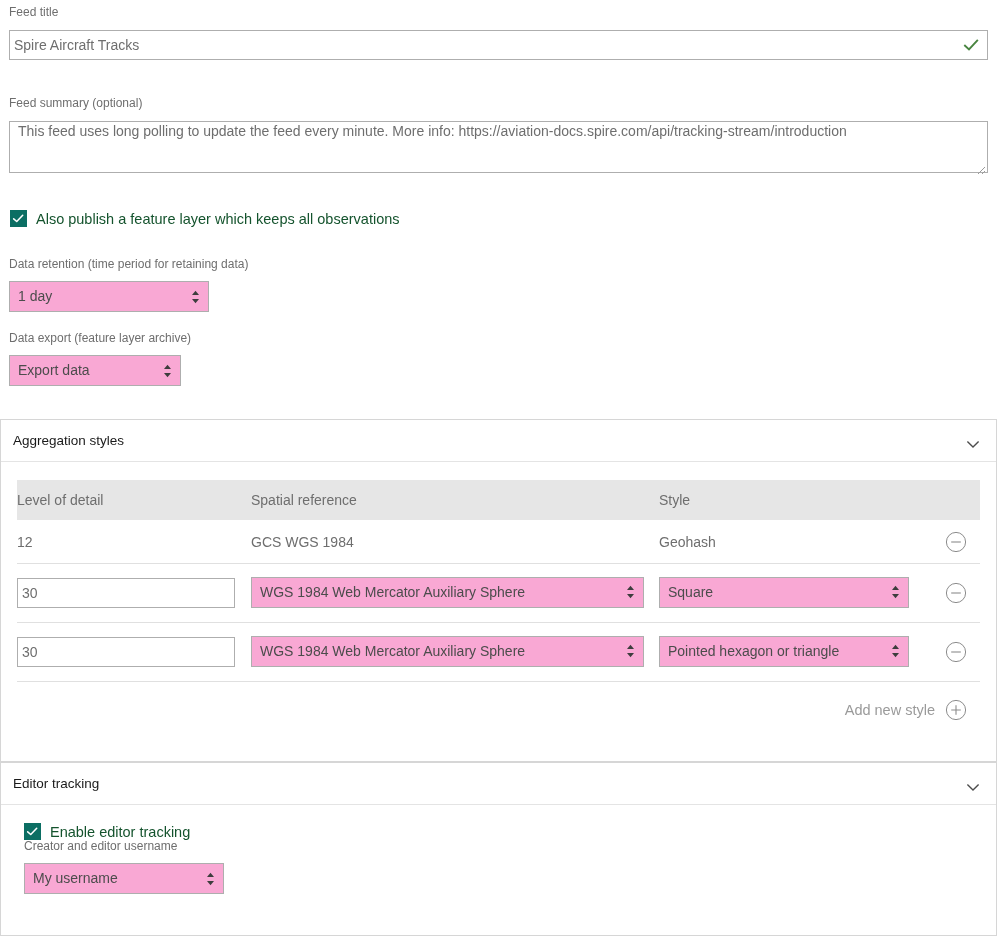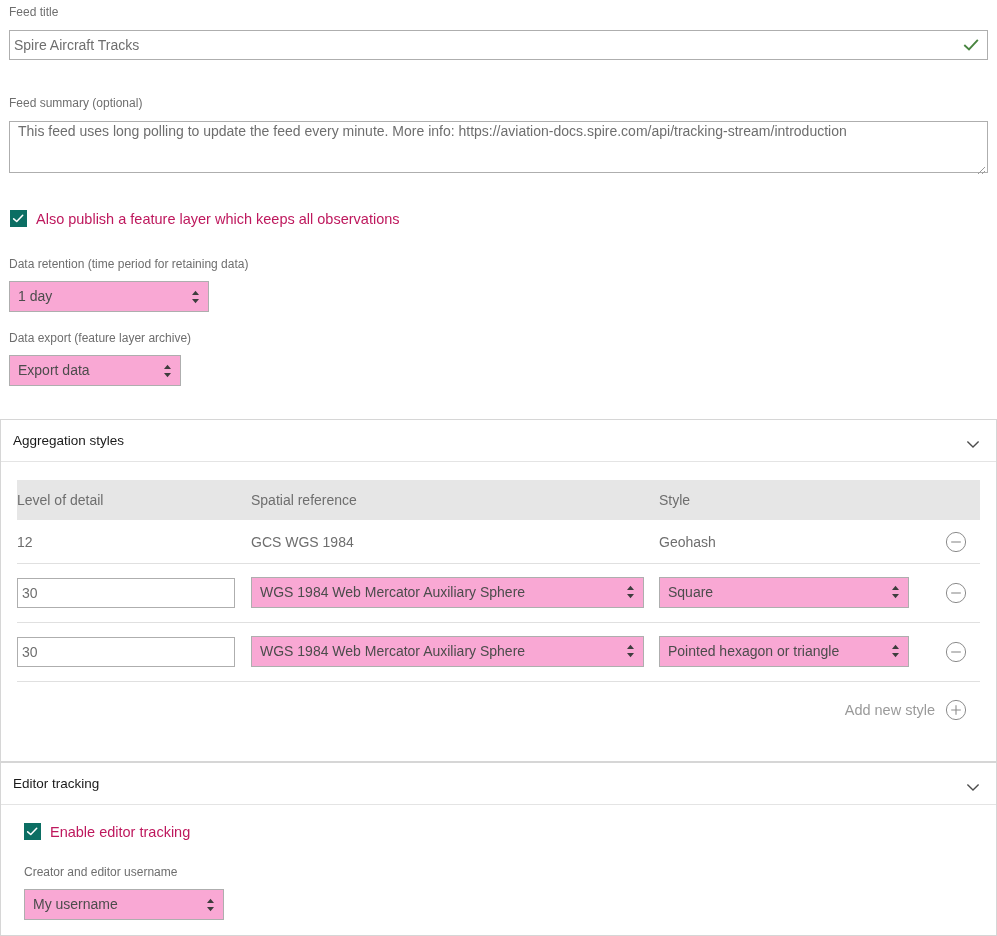--- a/index.html
+++ b/index.html
@@ -87,21 +87,21 @@
     height: 17px;
     background: #0b6e63;
     border: 1px solid #0b6e63;
     display: inline-flex;
     align-items: center;
     justify-content: center;
     flex: 0 0 auto;
   }
   .cb-label {
     font-size: 14.5px;
-    color: #be185d;
+    color: #14532d;
   }
 
   
   .sel {
     position: relative;
     display: inline-block;
     border: 1px solid #aeaeae;
     background: #f9a8d4;
     height: 31px;
   }
@@ -402,21 +402,21 @@
   <div style="padding:18px 0 0 23px;">
     <div class="cb-row">
       <span class="cb-box">
         <svg viewBox="0 0 17 17" width="13" height="13">
           <path d="M2.2 8.9 L6.2 12.4 L14 4.3" fill="none" stroke="#ffffff" stroke-width="2" stroke-linecap="round" stroke-linejoin="round"></path>
         </svg>
       </span>
       <span class="cb-label">Enable editor tracking</span>
     </div>
 
-    <div style="margin-top:26px;">
+    <div style="margin-top:0;">
       <div class="field-label">Creator and editor username</div>
       <div class="sel" style="margin-top:11px; width:200px;">
         <span class="sel-text">My username</span>
         <span class="sel-arrows">
           <svg viewBox="0 0 9 14" width="9" height="14">
             <path d="M4.5 0.8 L8 5 L1 5 Z" fill="#3d3d3d"></path>
             <path d="M4.5 13.2 L8 9 L1 9 Z" fill="#3d3d3d"></path>
           </svg>
         </span>
       </div>

